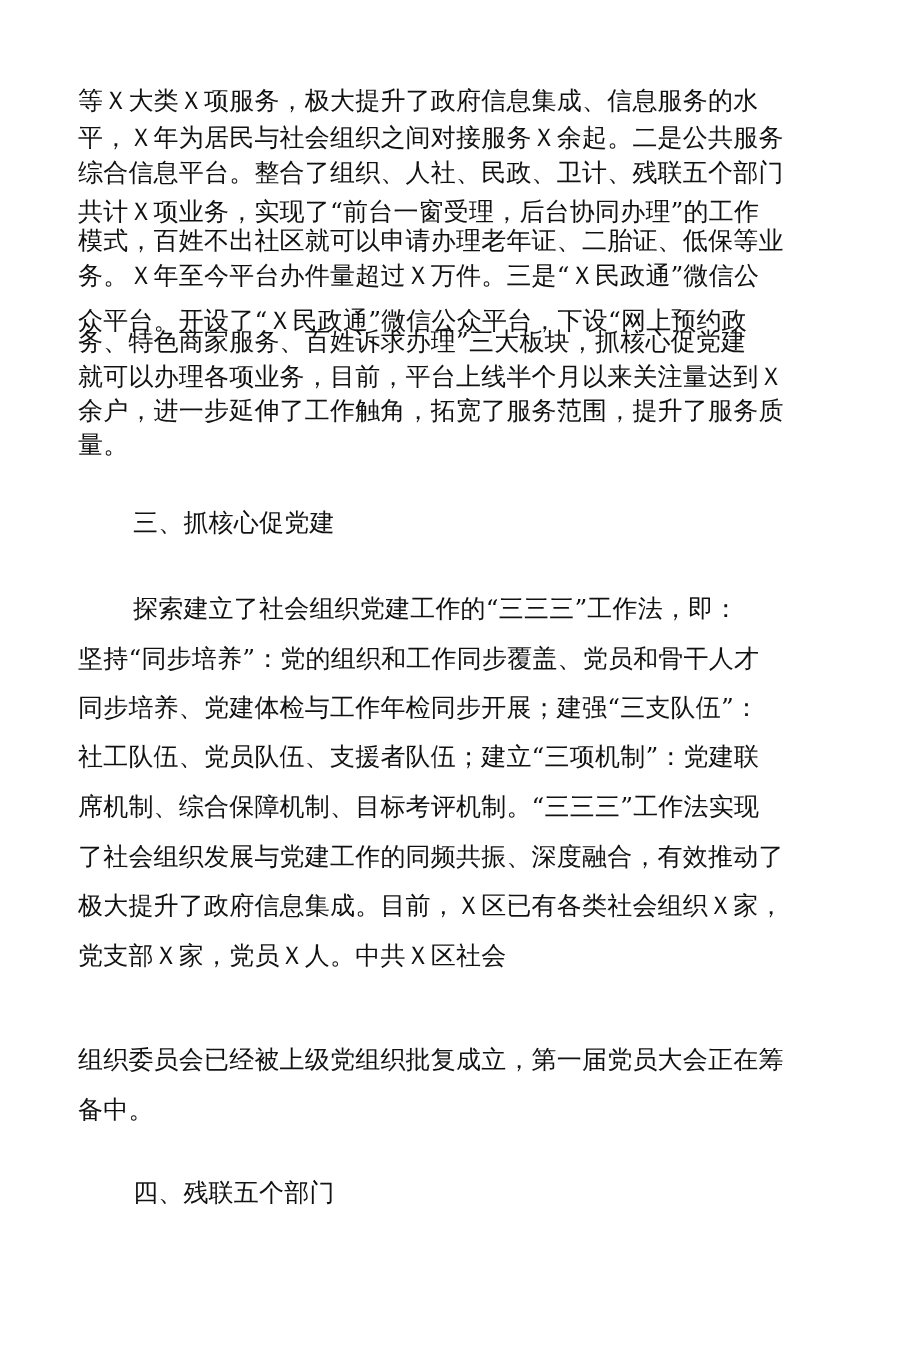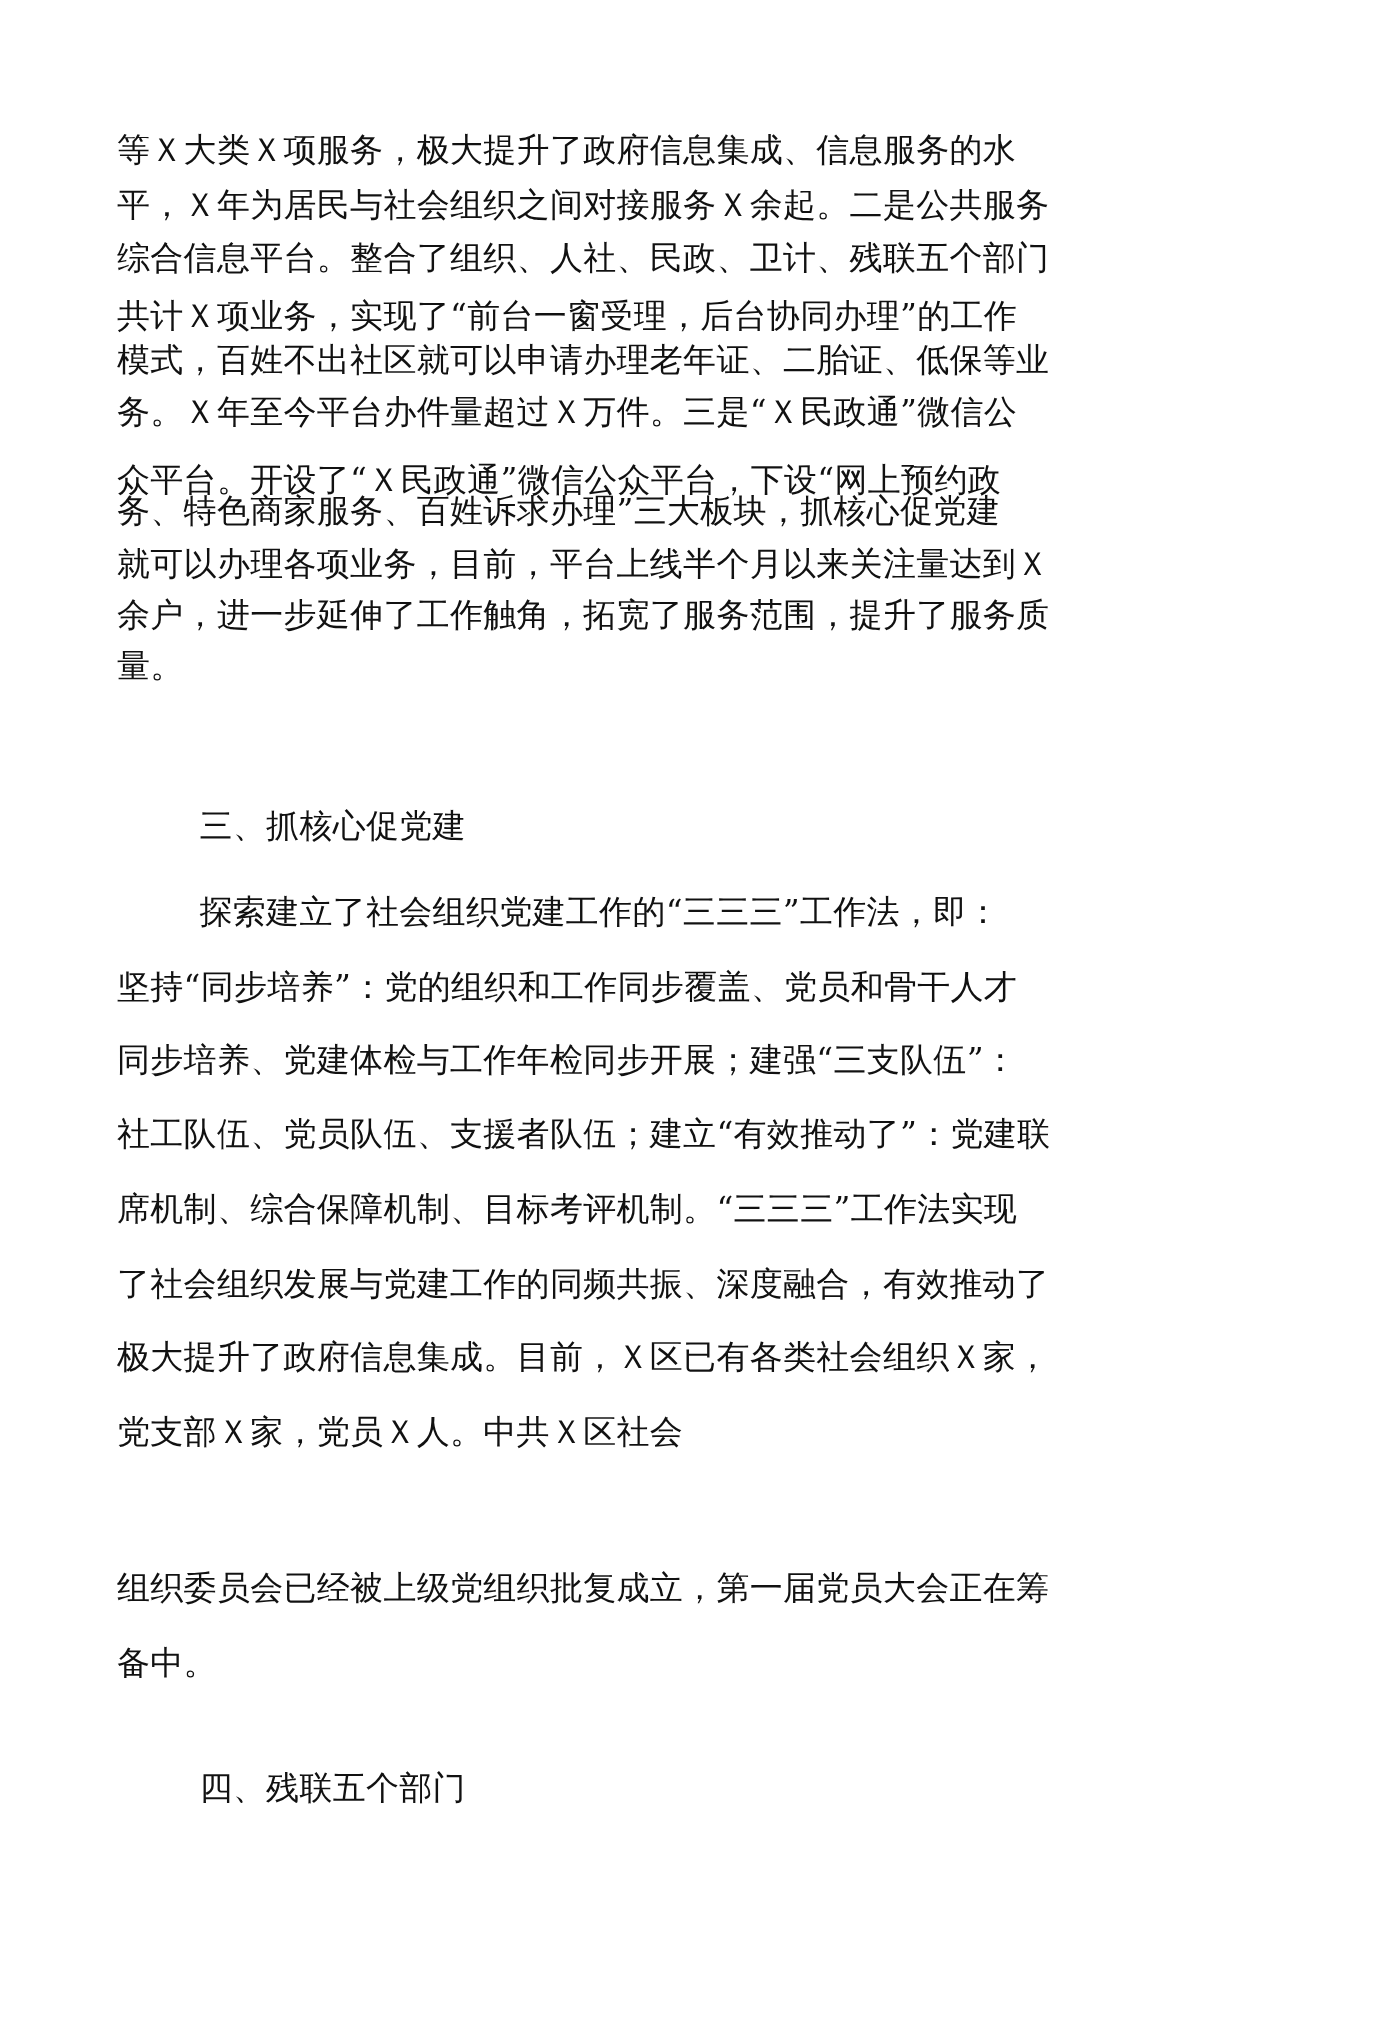--- a/index.html
+++ b/index.html
@@ -1,42 +1,42 @@
 <!DOCTYPE html>
 <html><head>
 <meta charset="utf-8">
 <style>
   html, body { margin: 0; padding: 0; background: #ffffff; }
   body { width: 920px; height: 1361px; position: relative; overflow: hidden;
          font-family: "DejaVu Serif", "Liberation Serif", serif; color: #111; }
-  .line { position: absolute; left: 78px; white-space: nowrap; font-size: 22px; line-height: 30px; letter-spacing: 0.2px; }
+  .line { position: absolute; left: 78px; white-space: nowrap; font-size: 25px; line-height: 30px; letter-spacing: 0.2px; }
   .indent { left: 133px; }
 </style>
 </head>
 <body>
 
 <div>
   <div class="line" style="top:86px">等Ｘ大类Ｘ项服务，极大提升了政府信息集成、信息服务的水</div>
   <div class="line" style="top:123px">平，Ｘ年为居民与社会组织之间对接服务Ｘ余起。二是公共服务</div>
   <div class="line" style="top:158px">综合信息平台。整合了组织、人社、民政、卫计、残联五个部门</div>
   <div class="line" style="top:197px">共计Ｘ项业务，实现了“前台一窗受理，后台协同办理”的工作</div>
   <div class="line" style="top:226px">模式，百姓不出社区就可以申请办理老年证、二胎证、低保等业</div>
   <div class="line" style="top:261px">务。Ｘ年至今平台办件量超过Ｘ万件。三是“Ｘ民政通”微信公</div>
   <div class="line" style="top:306px">众平台。开设了“Ｘ民政通”微信公众平台，下设“网上预约政</div>
   <div class="line" style="top:327px">务、特色商家服务、百姓诉求办理”三大板块，抓核心促党建</div>
   <div class="line" style="top:362px">就可以办理各项业务，目前，平台上线半个月以来关注量达到Ｘ</div>
   <div class="line" style="top:396px">余户，进一步延伸了工作触角，拓宽了服务范围，提升了服务质</div>
   <div class="line" style="top:430px">量。</div>
 
-  <div class="line indent" style="top:537px">三、抓核心促党建</div>
+  <div class="line indent" style="top:508px">三、抓核心促党建</div>
 
   <div class="line indent" style="top:594px">探索建立了社会组织党建工作的“三三三”工作法，即：</div>
   <div class="line" style="top:644px">坚持“同步培养”：党的组织和工作同步覆盖、党员和骨干人才</div>
   <div class="line" style="top:693px">同步培养、党建体检与工作年检同步开展；建强“三支队伍”：</div>
-  <div class="line" style="top:742px">社工队伍、党员队伍、支援者队伍；建立“有效推动了”：党建联</div>
+  <div class="line" style="top:742px">社工队伍、党员队伍、支援者队伍；建立“三项机制”：党建联</div>
   <div class="line" style="top:792px">席机制、综合保障机制、目标考评机制。“三三三”工作法实现</div>
   <div class="line" style="top:842px">了社会组织发展与党建工作的同频共振、深度融合，有效推动了</div>
   <div class="line" style="top:891px">极大提升了政府信息集成。目前，Ｘ区已有各类社会组织Ｘ家，</div>
   <div class="line" style="top:941px">党支部Ｘ家，党员Ｘ人。中共Ｘ区社会</div>
   <div class="line" style="top:1045px">组织委员会已经被上级党组织批复成立，第一届党员大会正在筹</div>
   <div class="line" style="top:1095px">备中。</div>
 
   <div class="line indent" style="top:1178px">四、残联五个部门</div>
 </div>
 

